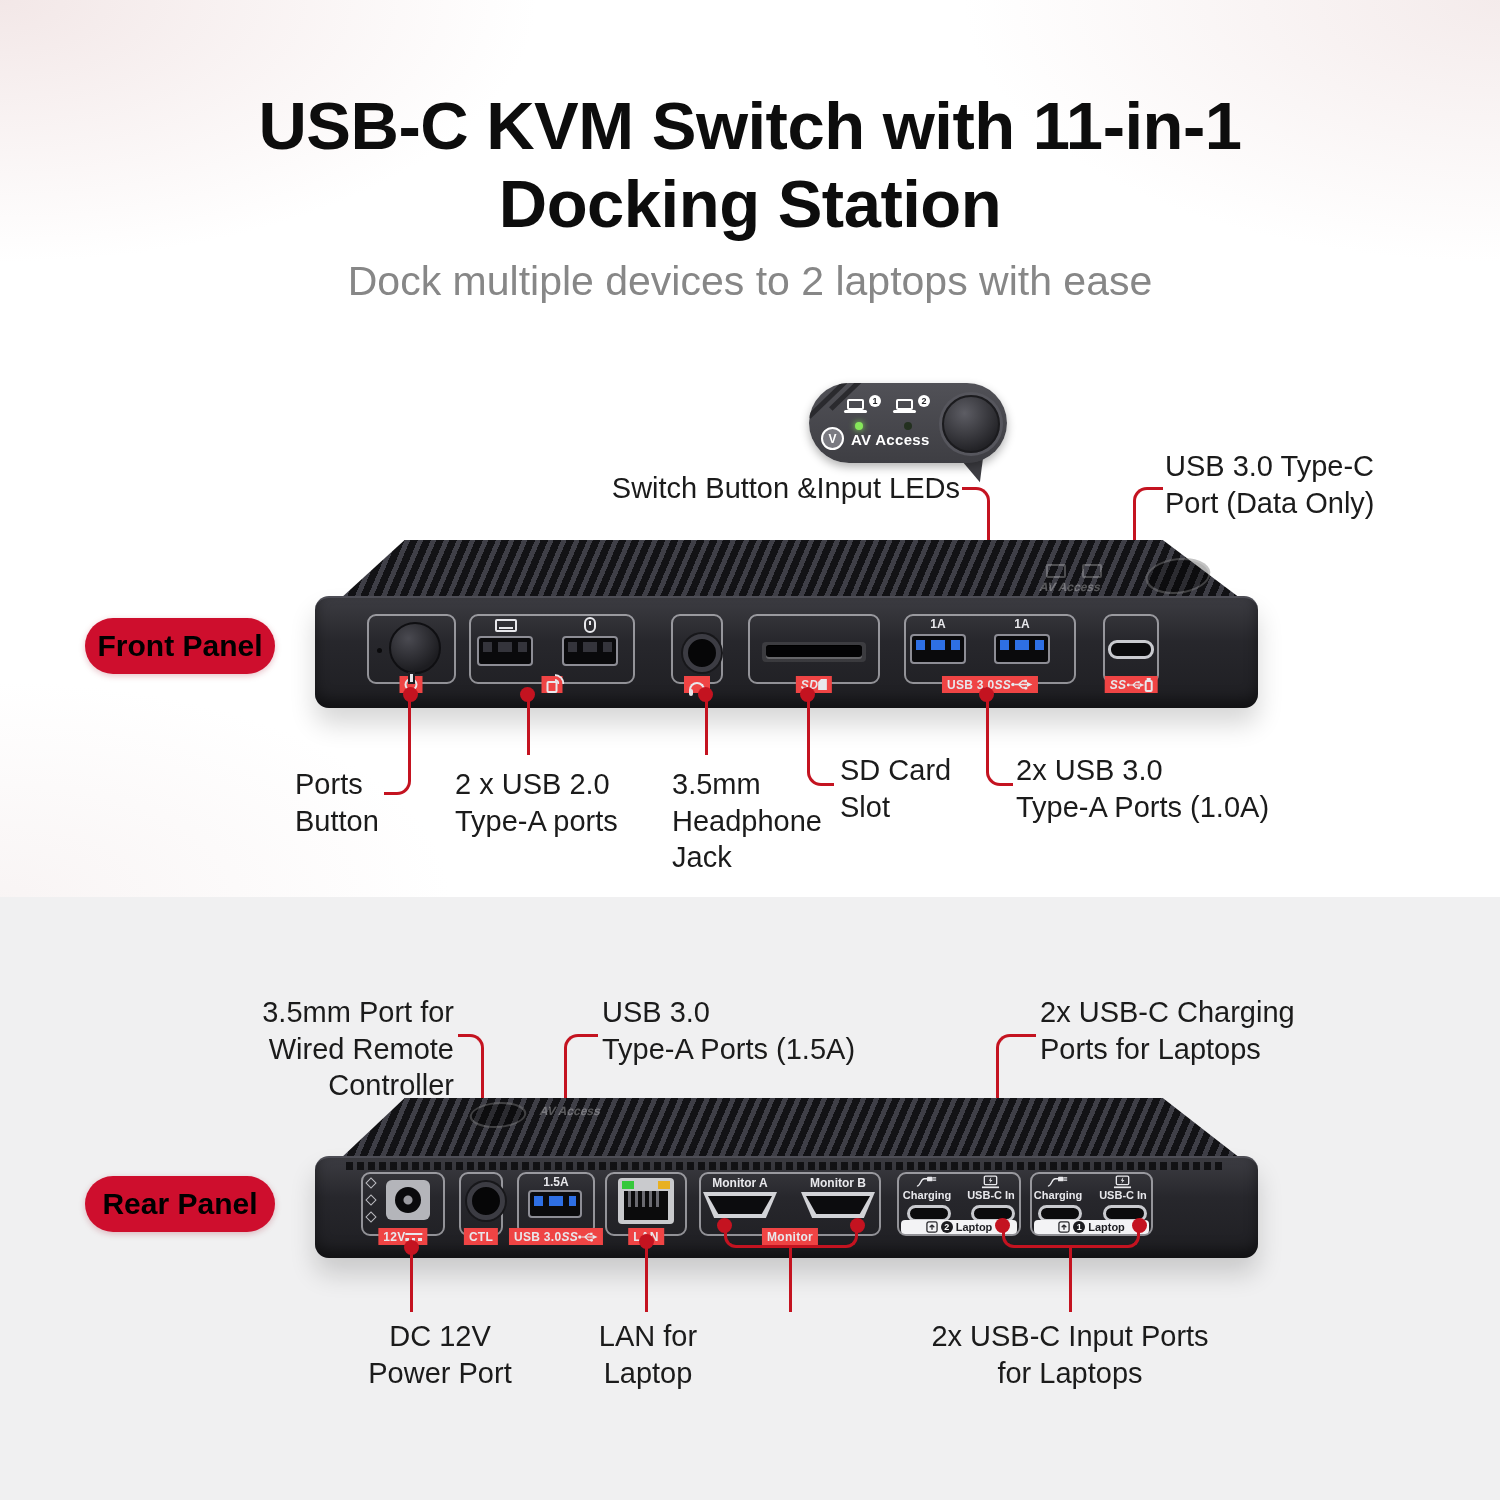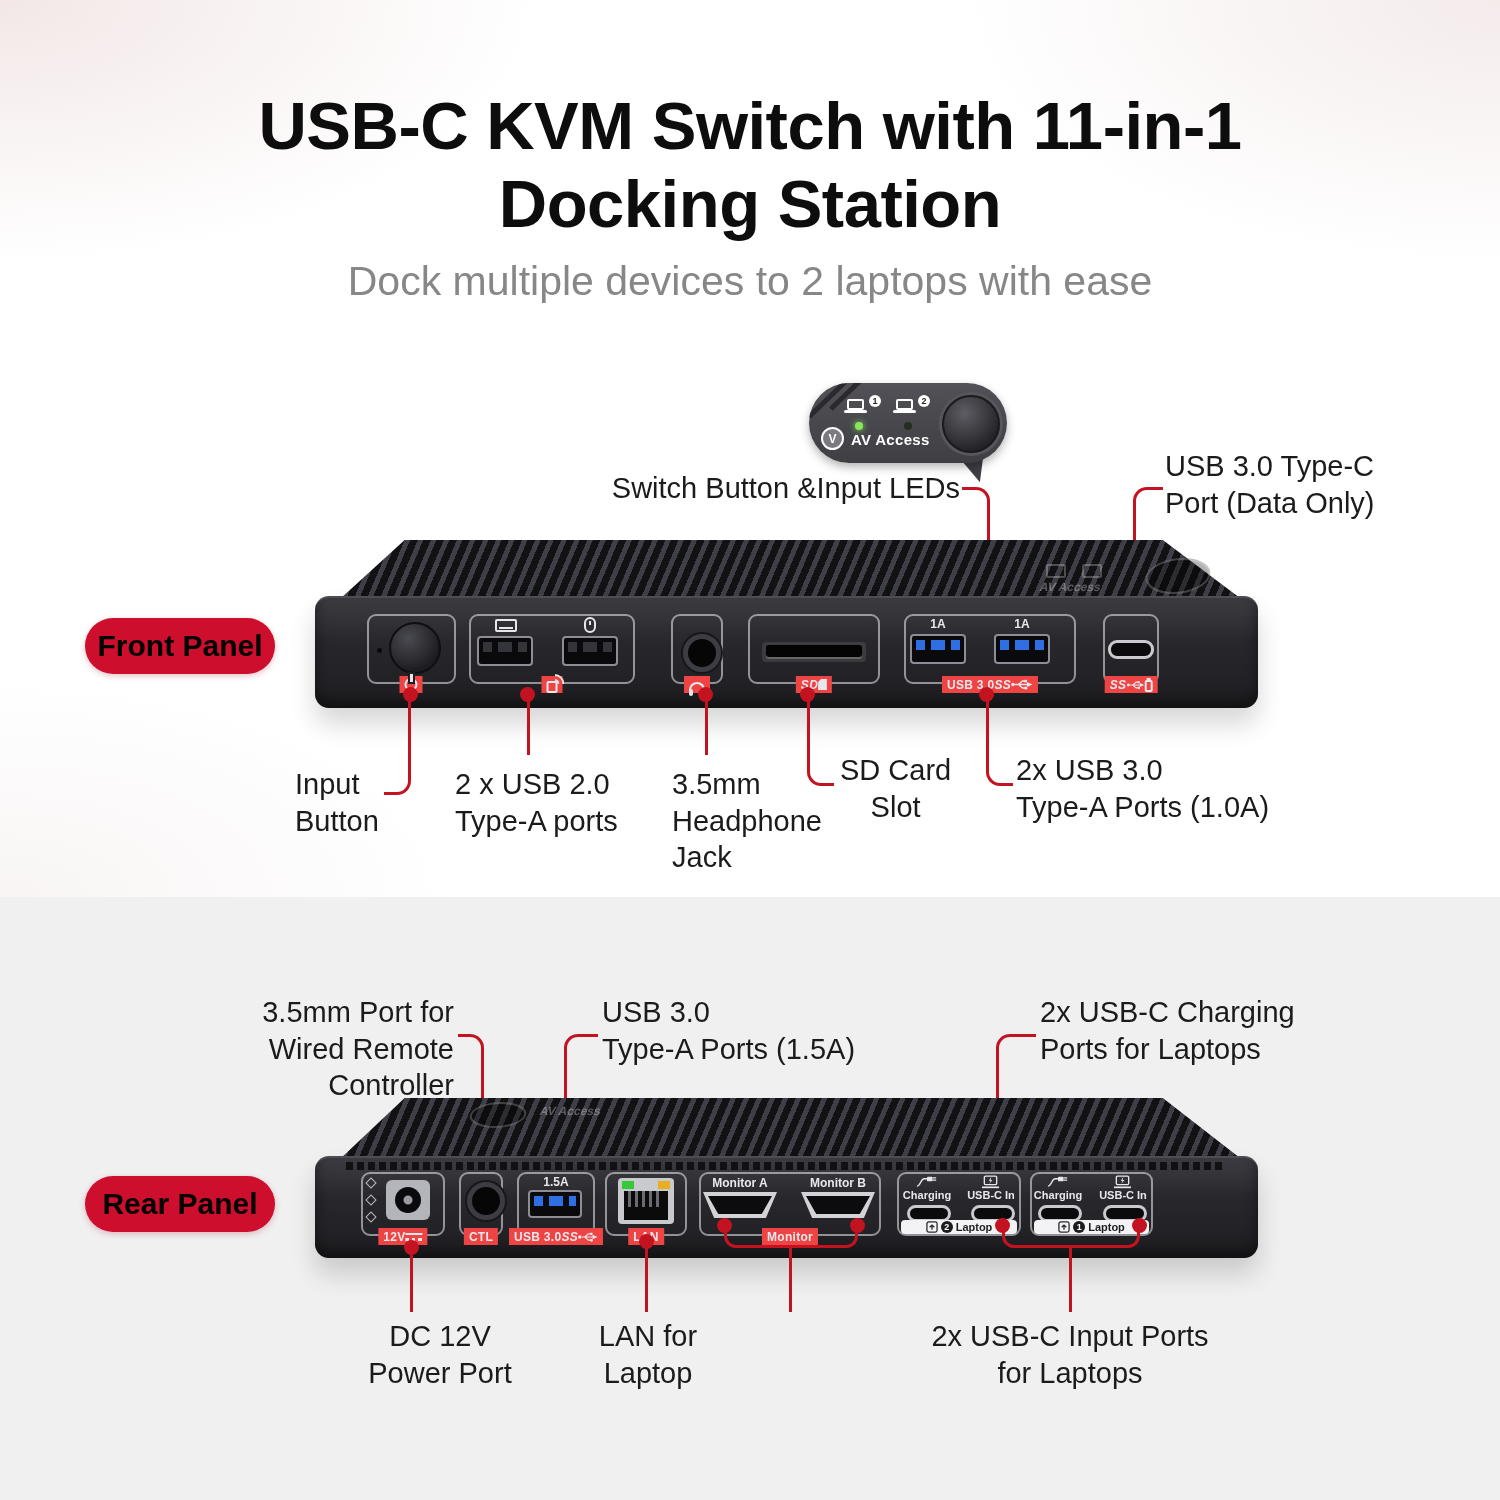--- a/index.html
+++ b/index.html
@@ -233,28 +233,28 @@
   <div class="dot" style="left:403px;top:687px;"></div>
   <div class="ld" style="left:527px;top:698px;width:3px;height:57px;border-left-width:3px;"></div>
   <div class="dot" style="left:520px;top:687px;"></div>
   <div class="ld" style="left:705px;top:698px;width:3px;height:57px;border-left-width:3px;"></div>
   <div class="dot" style="left:698px;top:687px;"></div>
   <div class="ld" style="left:807px;top:698px;width:27px;height:88px;border-left-width:3px;border-bottom-width:3px;border-bottom-left-radius:14px;"></div>
   <div class="dot" style="left:800px;top:687px;"></div>
   <div class="ld" style="left:986px;top:698px;width:27px;height:88px;border-left-width:3px;border-bottom-width:3px;border-bottom-left-radius:14px;"></div>
   <div class="dot" style="left:979px;top:687px;"></div>
 
-  <div class="abs lbl" style="left:295px;top:766px;">Input
+  <div class="abs lbl" style="left:295px;top:766px;">Ports
 Button</div>
   <div class="abs lbl" style="left:455px;top:766px;">2 x USB 2.0
 Type-A ports</div>
   <div class="abs lbl" style="left:672px;top:766px;">3.5mm
 Headphone
 Jack</div>
-  <div class="abs lbl" style="left:840px;top:752px;text-align:center;">SD Card
+  <div class="abs lbl" style="left:840px;top:752px;">SD Card
 Slot</div>
   <div class="abs lbl" style="left:1016px;top:752px;">2x USB 3.0
 Type-A Ports (1.0A)</div>
 
   <div class="abs lbl r" style="left:194px;top:994px;width:260px;">3.5mm Port for
 Wired Remote
 Controller</div>
   <div class="abs lbl" style="left:602px;top:994px;">USB 3.0
 Type-A Ports (1.5A)</div>
   <div class="abs lbl" style="left:1040px;top:994px;">2x USB-C Charging

